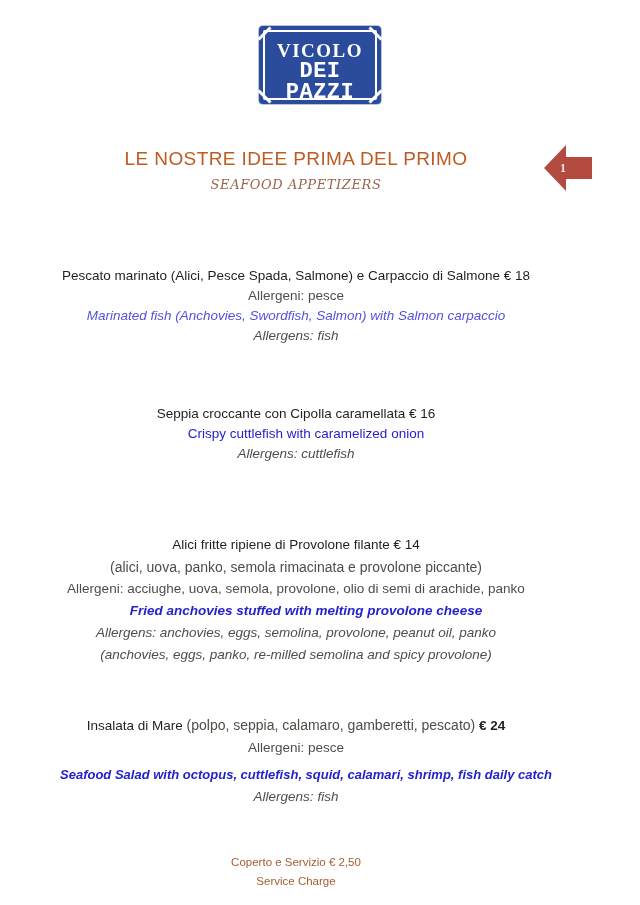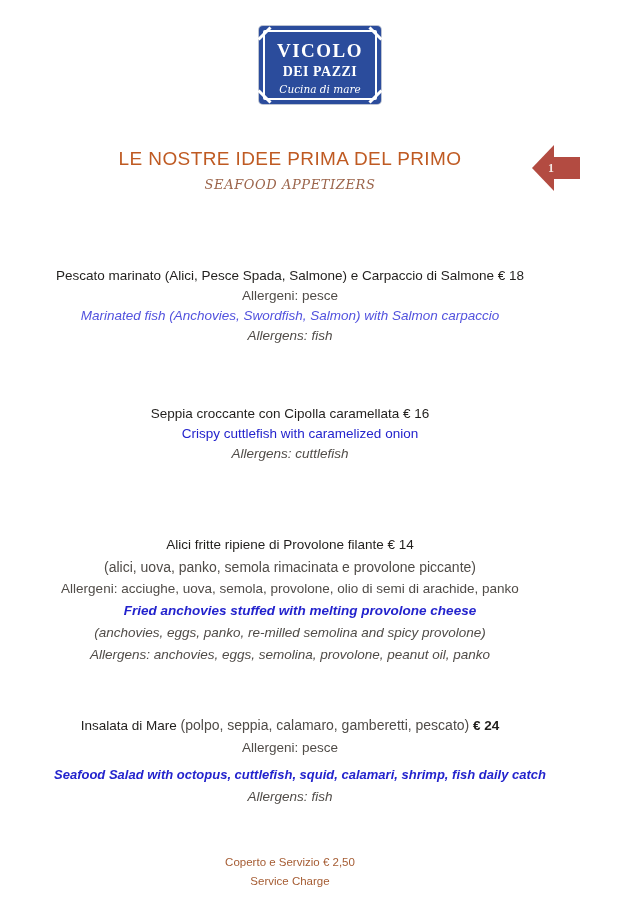--- a/index.html
+++ b/index.html
@@ -1,33 +1,33 @@
 <!DOCTYPE html>
 <html style="--logo-blue: #2b4c9c; --title-orange: #bf5a22; --subtitle-brown: #9b644a; --text-dark: #211f1d; --text-gray: #504c48; --blue-bright: #2323cd; --blue-soft: #5252de; --footer-brown: #a55c33; --arrow-red: #b34b41;"><head>
 <meta charset="utf-8">
 <style>
   html,body{margin:0;padding:0;background:#ffffff;}
   .page{
     position:relative;width:580px;height:905px;background:#fff;overflow:hidden;
-    font-family:"Liberation Sans",sans-serif;color:var(--text-dark,#211f1d);
+    font-family:"Liberation Sans",sans-serif;color:var(--text-dark,#211f1d);padding-left:12px;
   }
   
   .logo{position:absolute;left:259px;top:26px;width:122px;height:78px;
         background:var(--logo-blue,#2b4c9c);border-radius:4px;
         box-shadow:0 0 0 1px #bcc3d2;}
   .logo-inner{position:absolute;inset:4px;border:2px solid #fff;border-radius:2px;}
   .corner{position:absolute;width:17px;height:3px;background:#fff;}
   .c-tl{top:6px;left:-3px;transform:rotate(-45deg);}
   .c-tr{top:6px;right:-3px;transform:rotate(45deg);}
   .c-bl{bottom:6px;left:-3px;transform:rotate(45deg);}
   .c-br{bottom:6px;right:-3px;transform:rotate(-45deg);}
   .logo-text{position:absolute;inset:0;text-align:center;color:#fff;padding-top:14px;}
   .logo-line1{font-family:"Liberation Serif",serif;font-weight:bold;font-size:19px;
               line-height:21px;letter-spacing:1.5px;}
-  .logo-line2{font-family:Liberation Serif, serif;font-weight:bold;font-size:14px;
+  .logo-line2{font-family:Liberation Mono, monospace;font-weight:bold;font-size:22px;
               line-height:21px;letter-spacing:0.5px;}
   .logo-tagline{font-family:"DejaVu Serif",serif;font-style:italic;font-size:10.5px;
                 line-height:14px;}
   
   .title{position:absolute;left:0;top:148px;width:100%;margin:0;text-align:center;
          font-weight:normal;font-size:19px;letter-spacing:0.4px;
          color:var(--title-orange,#bf5a22);}
   .subtitle{position:absolute;left:0;top:177px;width:100%;margin:0;text-align:center;
             font-family:"DejaVu Serif",serif;font-style:italic;font-weight:normal;
             font-size:13px;letter-spacing:0.6px;color:var(--subtitle-brown,#9b644a);}
@@ -101,22 +101,22 @@
     <div class="line it-title">Seppia croccante con Cipolla caramellata € 16</div>
     <div class="line blue">Crispy cuttlefish with caramelized onion</div>
     <div class="line muted en-it">Allergens: cuttlefish</div>
   </section>
 
   <section class="item item3 lh22">
     <div class="line it-title">Alici fritte ripiene di Provolone filante € 14</div>
     <div class="line small-parens">(alici, uova, panko, semola rimacinata e provolone piccante)</div>
     <div class="line muted">Allergeni: acciughe, uova, semola, provolone, olio di semi di arachide, panko</div>
     <div class="line blue en-it bold">Fried anchovies stuffed with melting provolone cheese</div>
+    <div class="line muted en-it">Allergens: anchovies, eggs, semolina, provolone, peanut oil, panko</div>
     <div class="line muted en-it">(anchovies, eggs, panko, re-milled semolina and spicy provolone)</div>
-    <div class="line muted en-it">Allergens: anchovies, eggs, semolina, provolone, peanut oil, panko</div>
   </section>
 
   <section class="item item4 lh22">
     <div class="line it-title">
       <span>Insalata di Mare</span>
       <span class="small-parens">(polpo, seppia, calamaro, gamberetti, pescato)</span>
       <span class="price">€ 24</span>
     </div>
     <div class="line muted">Allergeni: pesce</div>
     <div class="line blue en-it bold gap-top" style="font-size:13px;">Seafood Salad with octopus, cuttlefish, squid, calamari, shrimp, fish daily catch</div>

